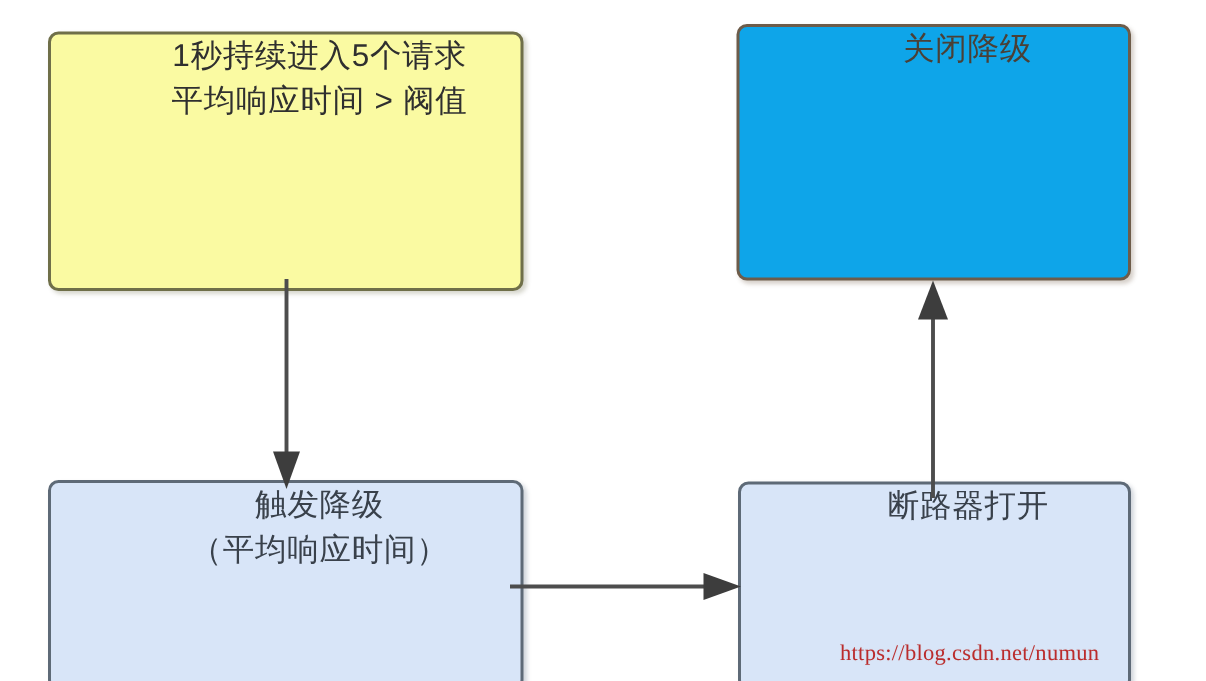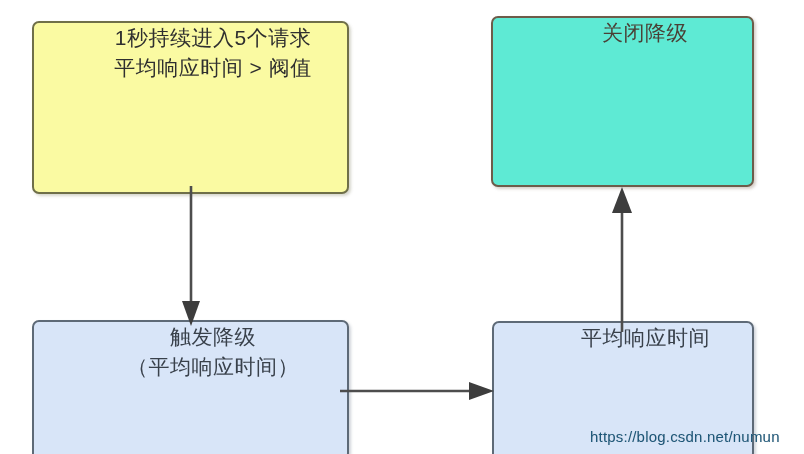--- a/index.html
+++ b/index.html
@@ -49,21 +49,21 @@
     font-size: 21px;
     color: #2f2f2f;
   }
 
   
   #node-close-degrade {
     left: 491px;
     top: 16px;
     width: 263px;
     height: 171px;
-    background: #5eead4;
+    background: #0ea5e9;
     border: 2.5px solid #6d5c4a;
     box-shadow: 2px 2px 3px rgba(120,100,80,0.30);
     font-size: 21px;
     color: #4a4036;
   }
 
   
   #node-trigger-degrade {
     left: 32px;
     top: 320px;
@@ -94,28 +94,28 @@
     position: absolute;
     pointer-events: none;
   }
   #edge-condition-to-trigger { left: 150px; top: 186px; width: 90px; height: 144px; }
   #edge-trigger-to-window   { left: 340px; top: 368px; width: 165px; height: 46px; }
   #edge-window-to-close     { left: 580px; top: 182px; width: 90px; height: 150px; }
 
   
   #watermark {
     position: absolute;
-    left: 590px;
+    left: 560px;
     top: 428px;
     font-size: 15px;
-    color: #0c4a6e;
+    color: #b91c1c;
     opacity: 0.92;
     letter-spacing: 0.2px;
     white-space: nowrap;
-    font-family: Liberation Sans, sans-serif;
+    font-family: Liberation Serif, serif;
     text-shadow: 0 0 1px rgba(200,200,200,0.7);
     user-select: none;
   }
 </style>
 </head>
 <body>
 
 <div id="canvas">
 
   <div class="node" id="node-condition">
@@ -126,21 +126,21 @@
   <div class="node" id="node-close-degrade">
     <span class="label">关闭降级</span>
   </div>
 
   <div class="node" id="node-trigger-degrade">
     <span class="label">触发降级
 （平均响应时间）</span>
   </div>
 
   <div class="node" id="node-window-end">
-    <span class="label">平均响应时间</span>
+    <span class="label">断路器打开</span>
   </div>
 
   <svg class="connector" id="edge-condition-to-trigger" viewBox="0 0 90 144" width="90" height="144">
     <line x1="41" y1="0" x2="41" y2="126" stroke="#4d4d4d" stroke-width="2.6"></line>
     <polygon points="41,140 32,115 50,115" fill="#3d3d3d"></polygon>
   </svg>
 
   <svg class="connector" id="edge-trigger-to-window" viewBox="0 0 165 46" width="165" height="46">
     <line x1="0" y1="23" x2="138" y2="23" stroke="#4d4d4d" stroke-width="2.6"></line>
     <polygon points="154,23 129,14 129,32" fill="#3d3d3d"></polygon>

